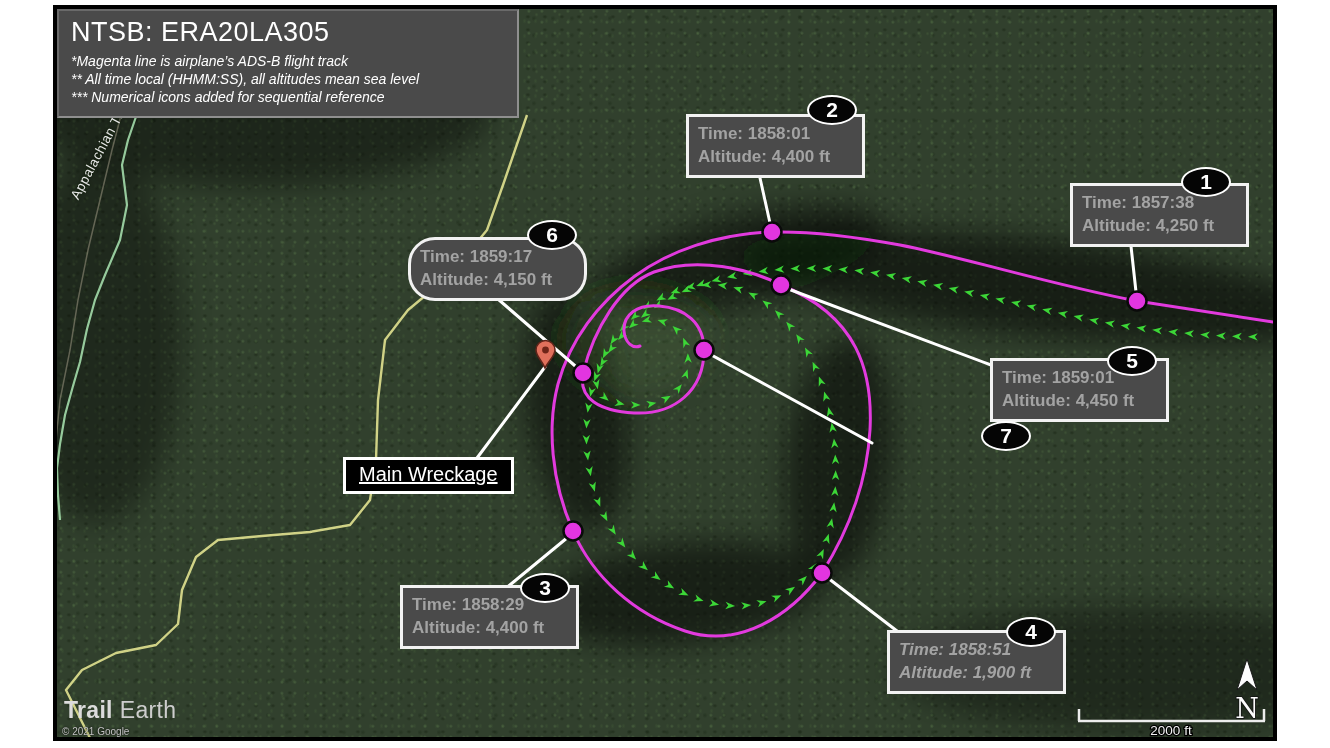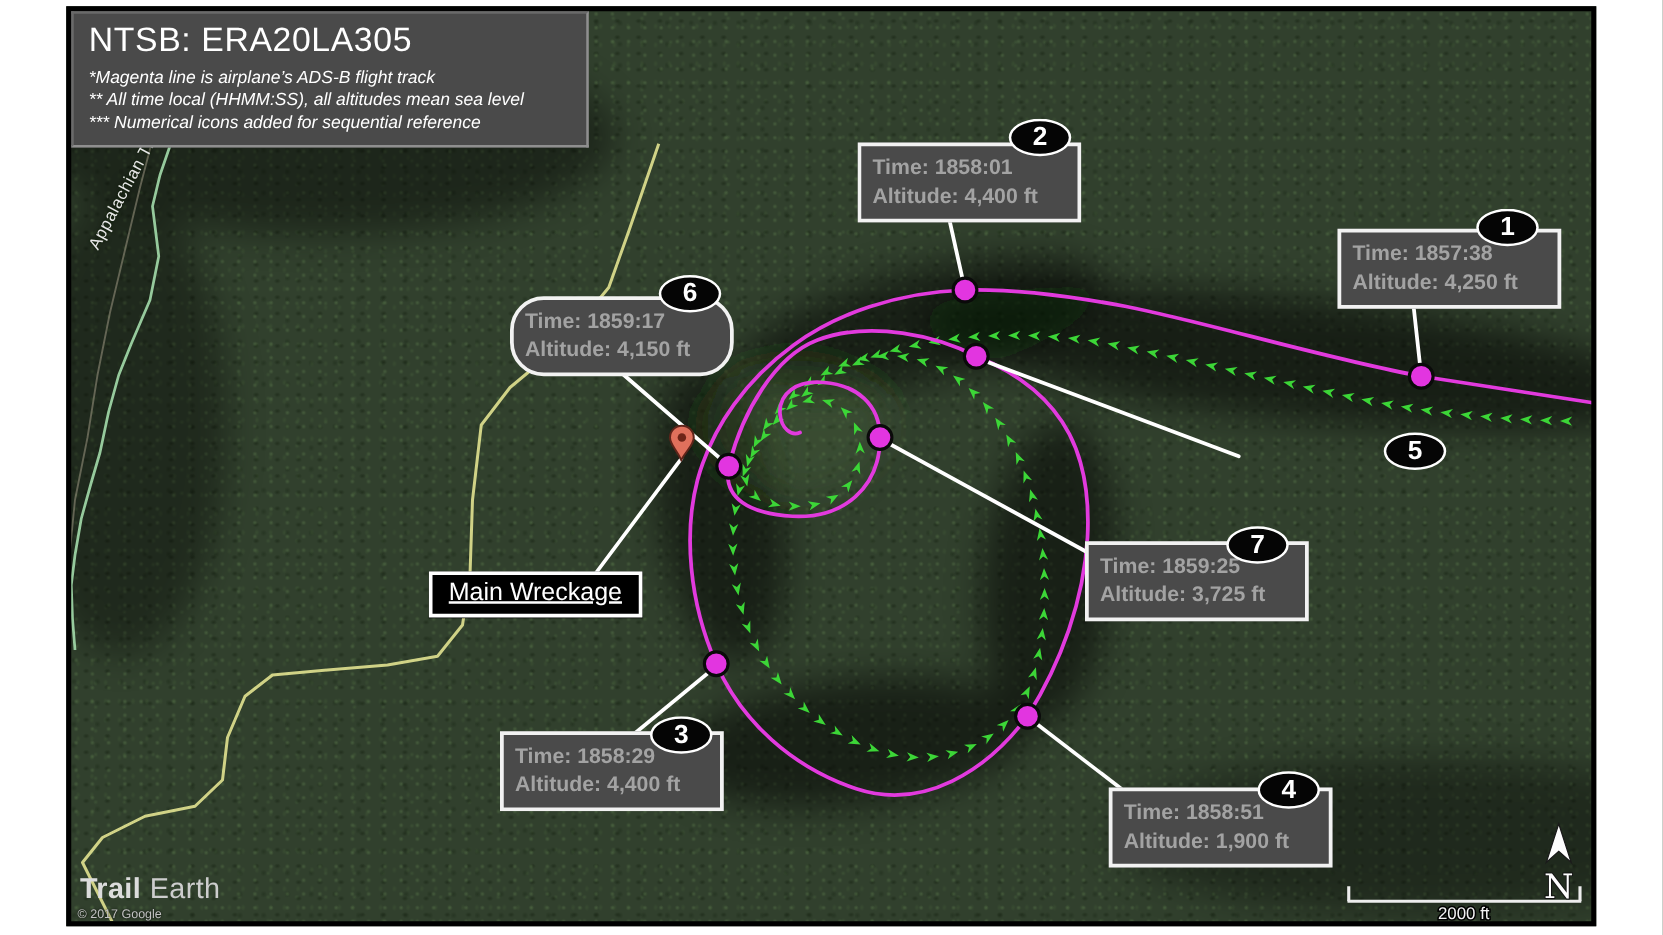--- a/index.html
+++ b/index.html
@@ -12,21 +12,21 @@
     background-image:
       radial-gradient(3px 3px at 30% 20%, rgba(88,118,74,.55), transparent 70%),
       radial-gradient(4px 3px at 70% 60%, rgba(24,36,20,.62), transparent 70%),
       radial-gradient(3px 4px at 50% 80%, rgba(64,88,54,.5), transparent 70%),
       radial-gradient(4px 4px at 10% 55%, rgba(30,44,26,.55), transparent 70%),
       radial-gradient(3px 3px at 85% 30%, rgba(74,100,62,.45), transparent 70%);
     background-size:13px 11px,17px 13px,11px 15px,19px 17px,23px 19px;
   }
   .overlay-svg{position:absolute;left:0;top:0;}
   .titlebox{
-    position:absolute;left:0;top:0;width:414px;
+    position:absolute;left:0;top:0;width:462px;
     background:#4a4a4a;border:2px solid #8f8f8f;border-left-color:#6a6a6a;border-top-color:#6a6a6a;
     color:#fff;padding:6px 12px 9px 12px;box-sizing:border-box;z-index:30;
   }
   .titlebox .t{font-size:27px;letter-spacing:.5px;margin-bottom:4px;}
   .titlebox .n{font-size:14px;font-style:italic;line-height:1.3;}
   .callout{
     position:absolute;background:#4a4a4a;border:3px solid #f2f2f2;color:#a3a3a3;
     width:156px;padding:5px 8px 7px 9px;box-sizing:content-box;
     font-size:17px;font-weight:600;line-height:23px;white-space:nowrap;z-index:20;
   }
@@ -172,43 +172,43 @@
     <div>Altitude: 4,250 ft</div>
   </div>
   <div class="callout" style="left:629px;top:105px;">
     <div>Time: 1858:01</div>
     <div>Altitude: 4,400 ft</div>
   </div>
   <div class="callout" style="left:343px;top:576px;">
     <div>Time: 1858:29</div>
     <div>Altitude: 4,400 ft</div>
   </div>
-  <div class="callout" style="left:830px;top:621px;">
+  <div class="callout" style="left:830px;top:621px;font-style:italic;">
     <div>Time: 1858:51</div>
     <div>Altitude: 1,900 ft</div>
+  </div>
+  <div class="callout" style="left:933px;top:349px;">
+    <div>Time: 1859:01</div>
+    <div>Altitude: 4,450 ft</div>
   </div>
   <div class="callout" style="left:351px;top:228px;border-radius:27px;">
     <div>Time: 1859:17</div>
     <div>Altitude: 4,150 ft</div>
-  </div>
-  <div class="callout" style="left:811px;top:424px;">
-    <div>Time: 1859:25</div>
-    <div>Altitude: 3,725 ft</div>
   </div>
 
   <div class="badge" style="left:1124px;top:158px;">1</div>
   <div class="badge" style="left:750px;top:86px;">2</div>
   <div class="badge" style="left:463px;top:564px;">3</div>
   <div class="badge" style="left:949px;top:608px;">4</div>
   <div class="badge" style="left:1050px;top:337px;">5</div>
   <div class="badge" style="left:470px;top:211px;">6</div>
   <div class="badge" style="left:924px;top:412px;">7</div>
 
   <div class="wreckbox">Main Wreckage</div>
 
   <div class="trail-label">Appalachian Trail</div>
 
   <div class="gelogo">
     <span class="g1">Trail</span><span class="g2">Earth</span>
   </div>
-  <div class="copyright">© 2017 Google</div>
+  <div class="copyright">© 2021 Google</div>
 
 </div>
 
 </body></html>

